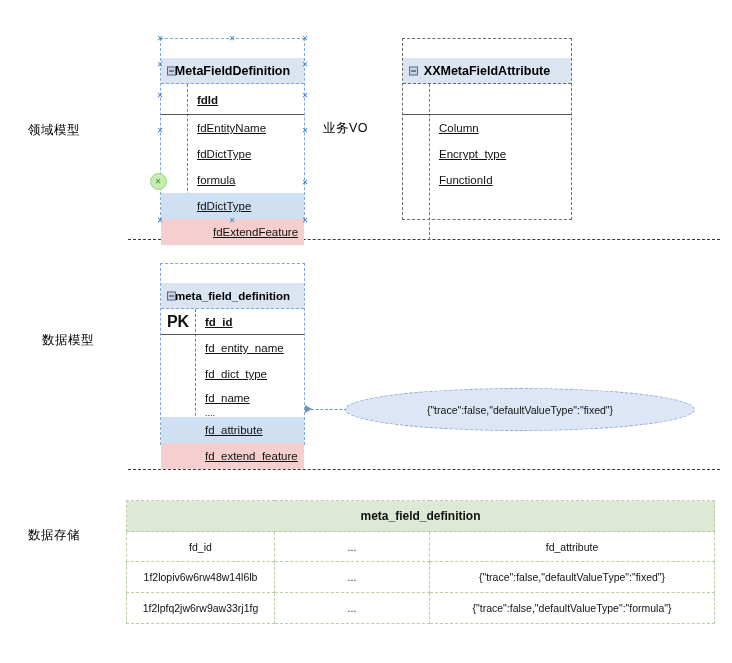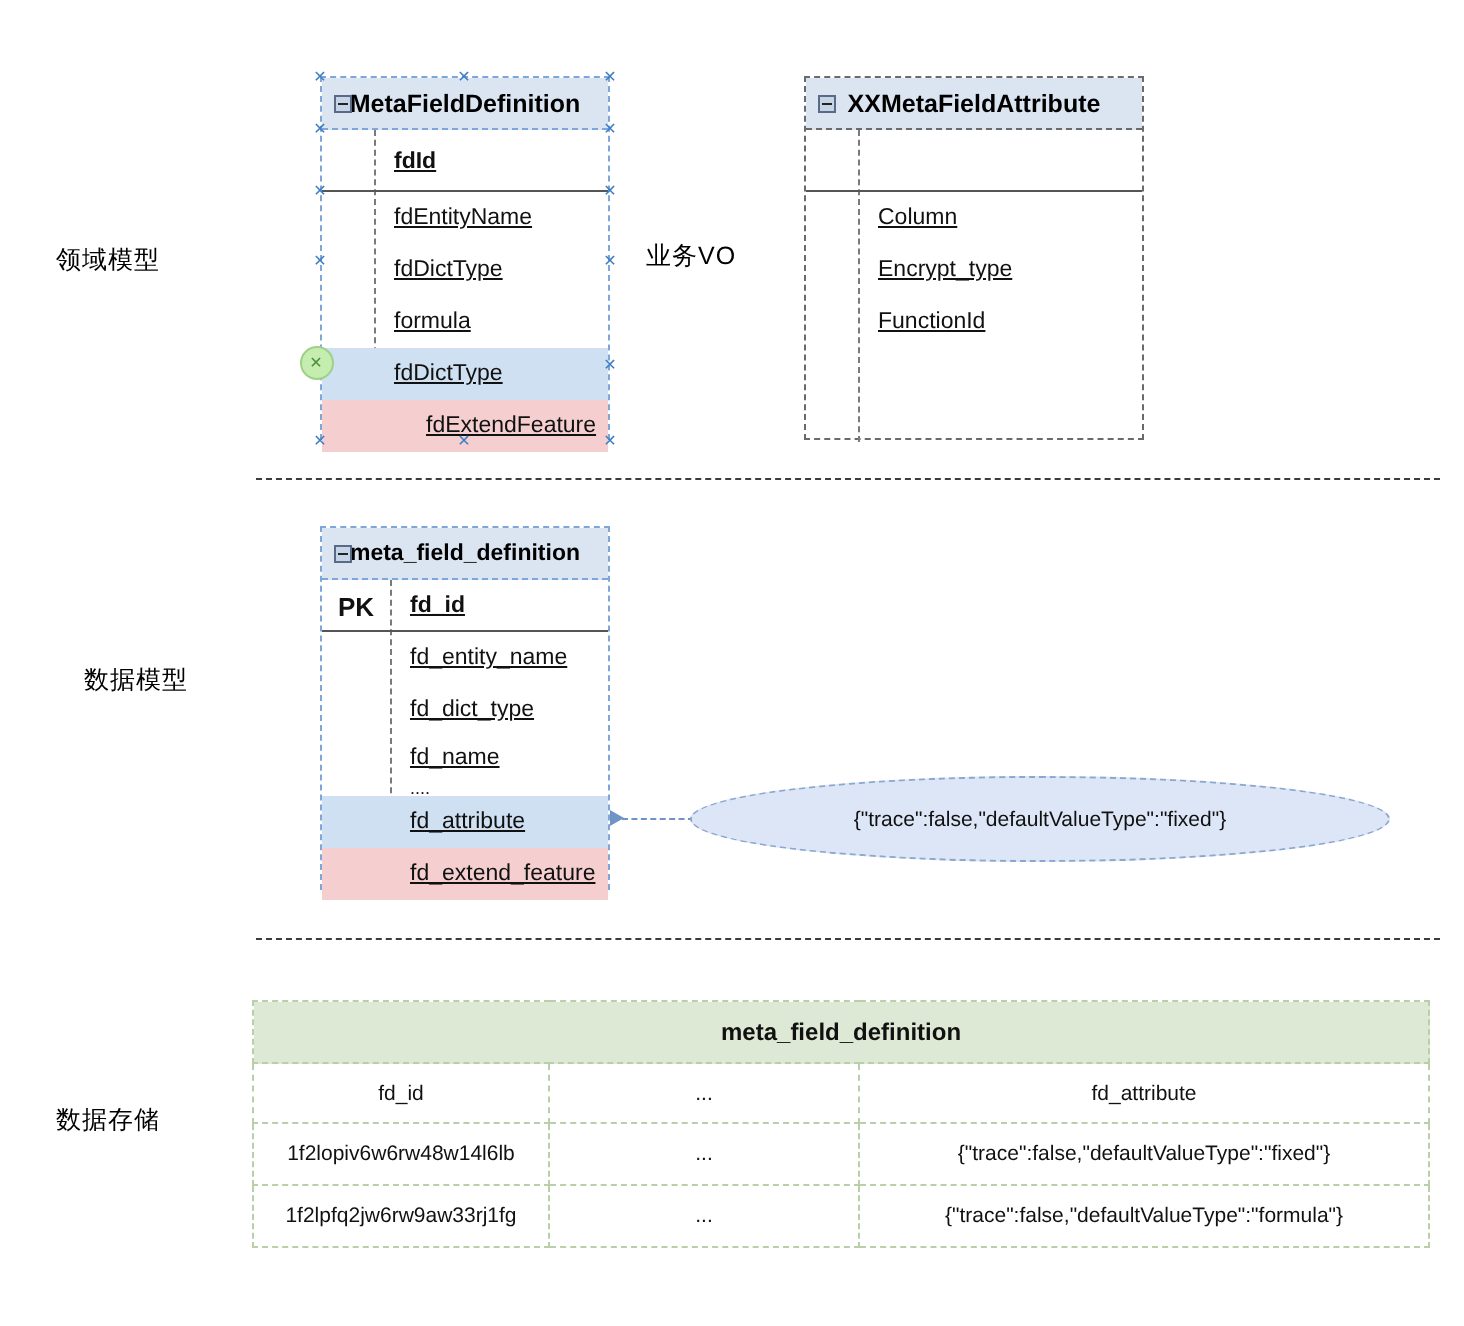--- a/index.html
+++ b/index.html
@@ -46,20 +46,21 @@
     position: relative;
     height: 25px;
     background: #dbe5f2;
     border-bottom: 1.3px dashed #6a6a6a;
     display: flex;
     align-items: center;
     justify-content: center;
     font-size: 12.5px;
     font-weight: bold;
     color: #000;
+    margin-top: 19px;
   }
   .entity.selected .entity-title { border-bottom: 1.3px dashed #7ea6d8; }
 
   .collapse-icon {
     position: absolute;
     left: 6px;
     top: 50%;
     transform: translateY(-50%);
     width: 9px;
     height: 9px;
@@ -89,21 +90,21 @@
     font-size: 11.5px;
     color: #111;
   }
   .attr-key-col {
     width: 34px;
     flex: 0 0 34px;
     height: 100%;
     display: flex;
     align-items: center;
     justify-content: center;
-    font-size: 13px;
+    font-size: 16px;
     font-weight: bold;
     box-sizing: border-box;
     border-right: 1.2px dashed #7a7a7a;
   }
   .attr-name {
     padding-left: 10px;
     white-space: nowrap;
     text-decoration: underline;
   }
   .attr-name.pk {
@@ -215,21 +216,21 @@
     height: 31px;
   }
   .data-table .col-head { height: 30px; background: #ffffff; }
   .data-table .data-cell { height: 31px; background: #ffffff; }
 </style>
 </head>
 <body>
 
 <div class="band-label" style="left:28px; top:122px;">领域模型</div>
 <div class="band-label" style="left:42px; top:332px;text-align:right;">数据模型</div>
-<div class="band-label" style="left:28px; top:552px;">数据存储</div>
+<div class="band-label" style="left:28px; top:527px;">数据存储</div>
 
 <div class="divider" style="top:239px;"></div>
 <div class="divider" style="top:469px;"></div>
 
 <div class="entity selected" style="left:160px; top:38px; width:145px; height:182px;">
   <div class="entity-title">
     <span class="collapse-icon"></span>
     <span>MetaFieldDefinition</span>
   </div>
   <div class="entity-body" style="height:156px;">

